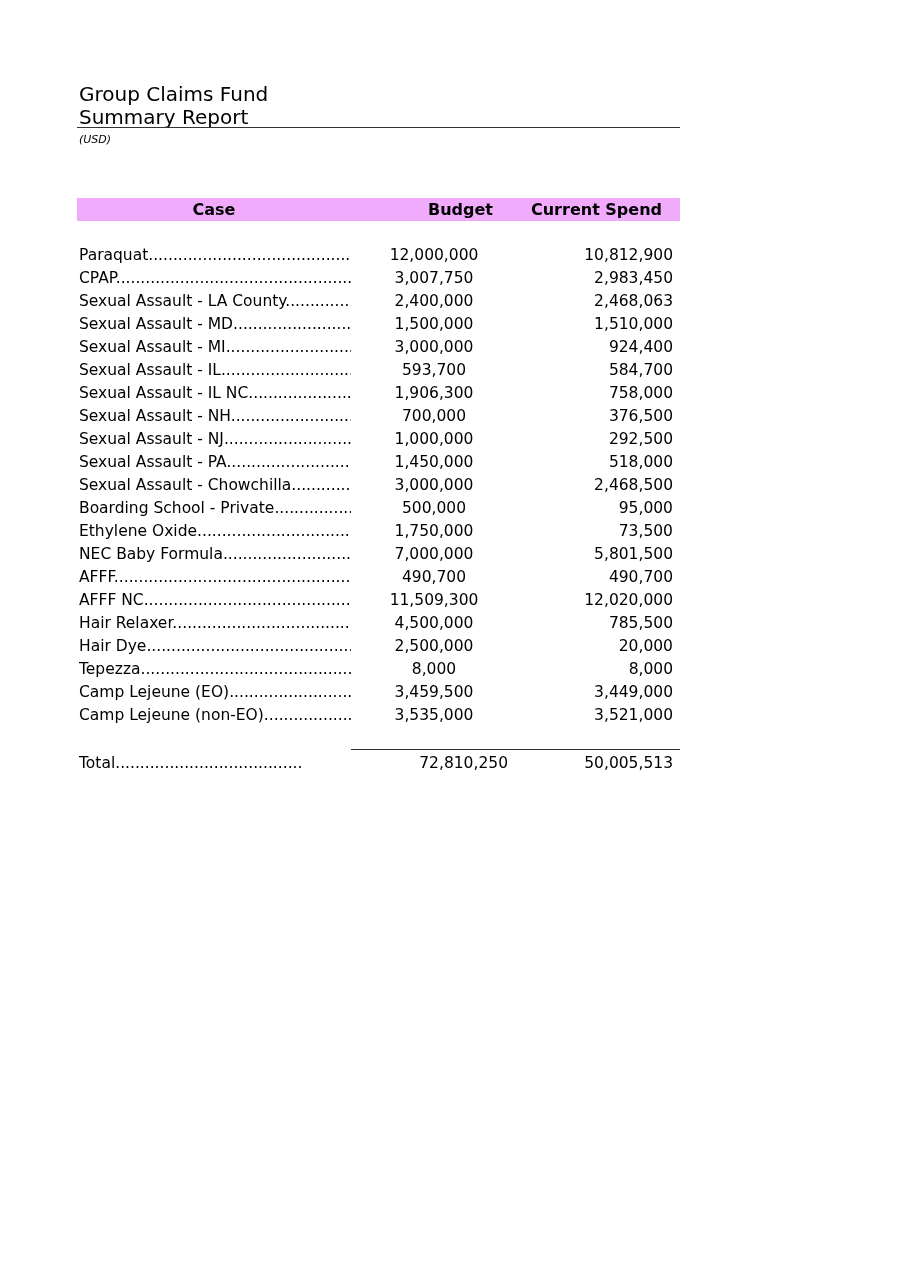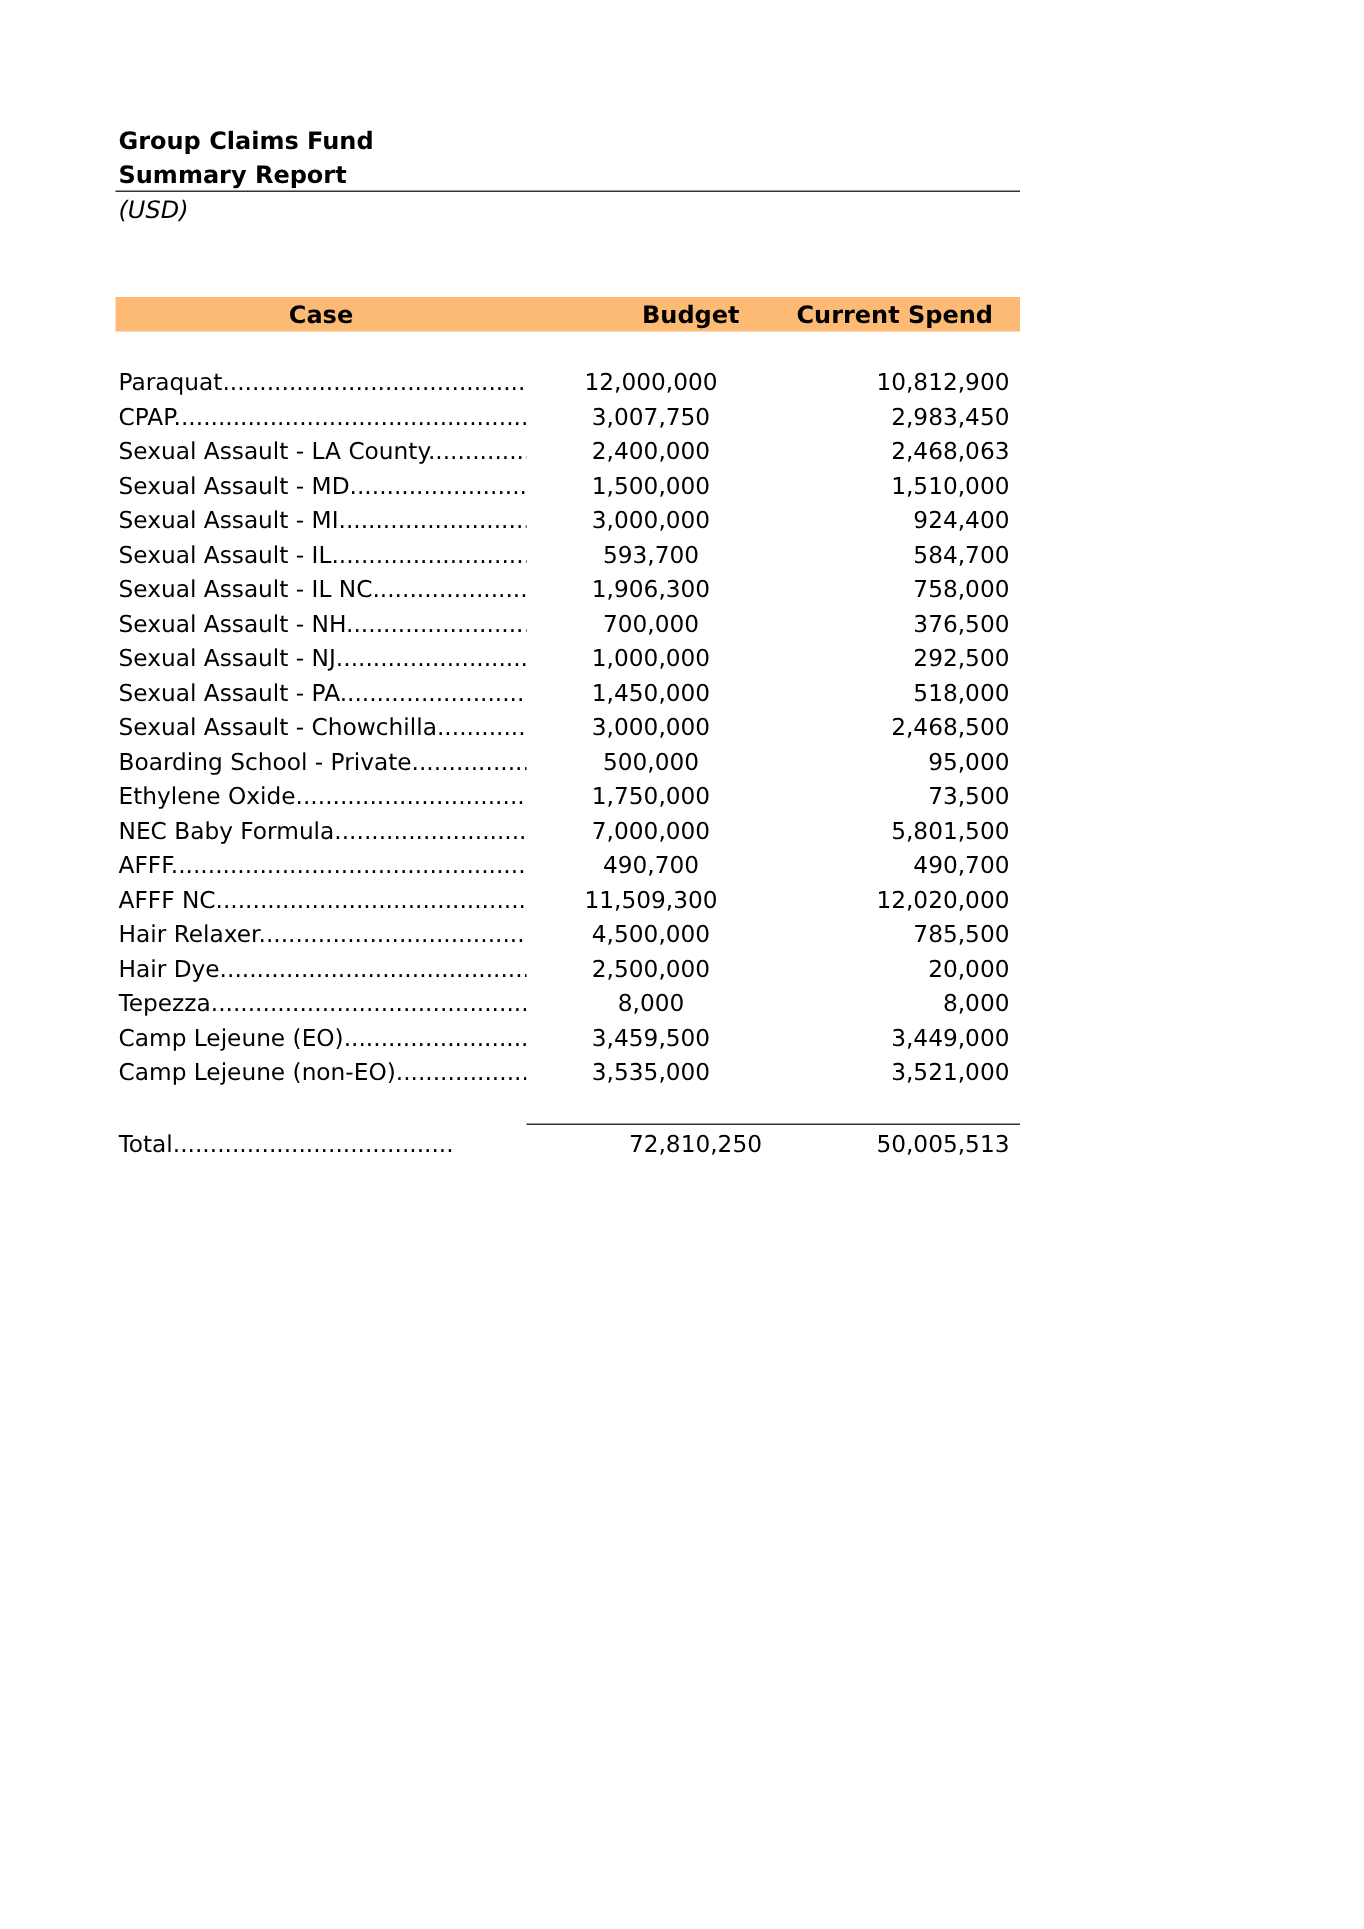--- a/index.html
+++ b/index.html
@@ -1,23 +1,23 @@
 <!DOCTYPE html>
 <html><head>
   <meta charset="utf-8">
   <style>
     html, body { margin: 0; padding: 0; background: #ffffff; }
     body { width: 909px; height: 1286px; position: relative; overflow: hidden;
            font-family: "DejaVu Sans", sans-serif; color: #000; font-size: 15.5px; }
-    .hdr { position: absolute; left: 79px; font-weight: bold; font-size: 16px; line-height: 20px; text-align: center; }
+    .hdr { position: absolute; left: 79px; font-weight: normal; font-size: 20px; line-height: 20px; text-align: center; }
     #t1 { top: 84px; }
     #t2 { top: 107px; }
     .hrule { position: absolute; left: 77px; width: 603px; top: 127px; border-top: 1.5px solid #333; }
-    #cur { position: absolute; left: 79px; top: 130px; font-style: italic; font-size: 16px; line-height: 20px; }
-    .thead { position: absolute; left: 77px; top: 198px; width: 603px; height: 23px; background: #fdba74; }
+    #cur { position: absolute; left: 79px; top: 130px; font-style: italic; font-size: 11px; line-height: 20px; }
+    .thead { position: absolute; left: 77px; top: 198px; width: 603px; height: 23px; background: #f0abfc; }
     .th { position: absolute; top: 0; line-height: 23px; font-weight: bold; font-size: 16px; }
     #th-case { left: 0; width: 274px; text-align: center; }
     #th-budget { left: 296px; width: 120px; text-align: right; }
     #th-spend { left: 442px; width: 155px; text-align: center; }
     .rows { position: absolute; left: 0; top: 244px; width: 909px; }
     .row { position: relative; height: 23px; line-height: 23px; }
     .row .name { position: absolute; left: 79px; width: 272px; white-space: nowrap; overflow: hidden; }
     .row .b { position: absolute; left: 360px; width: 148px; text-align: center; }
     .row .s { position: absolute; left: 520px; width: 153px; text-align: right; }
     .total-rule { position: absolute; left: 351px; width: 329px; top: 749px; border-top: 1.5px solid #333; }

